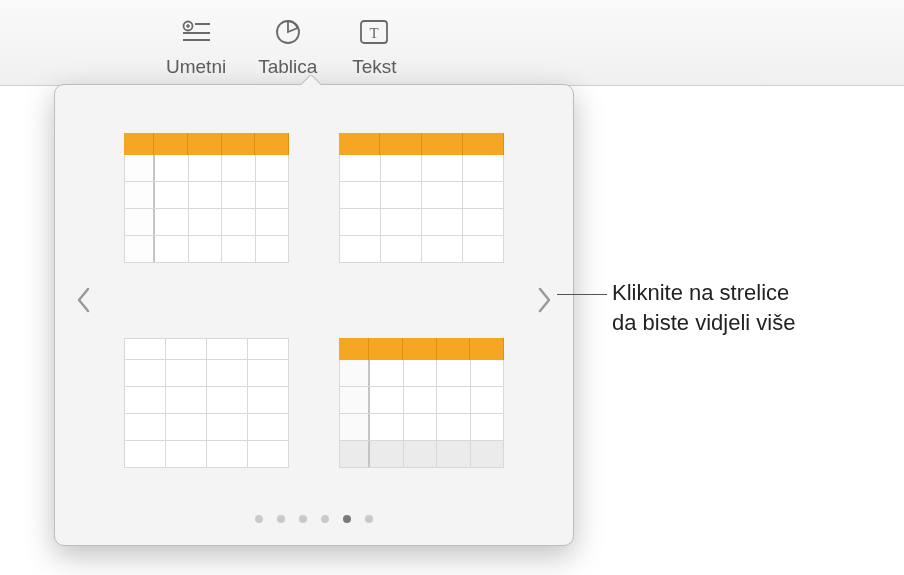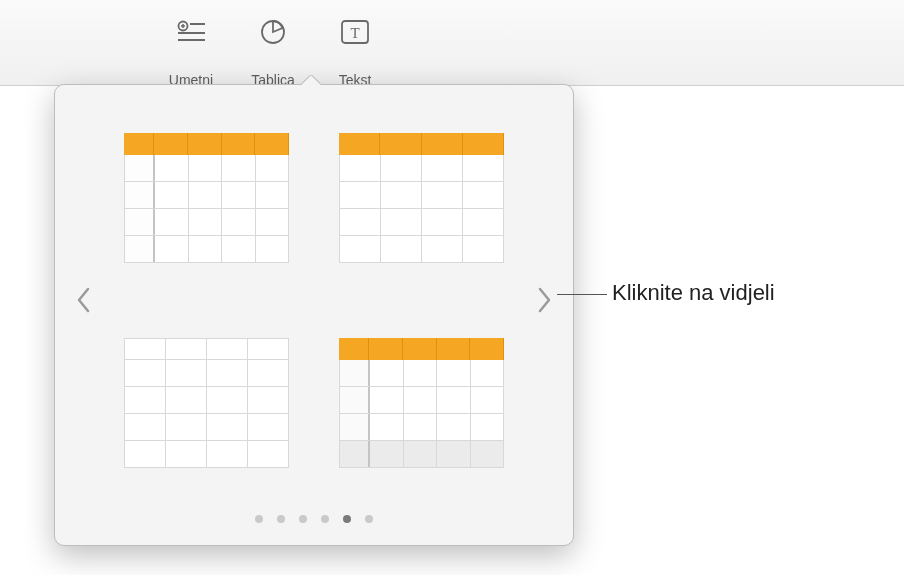--- a/index.html
+++ b/index.html
@@ -38,23 +38,23 @@
       border-radius: 6px;
     }
     .toolbar-icon-box {
       width: 50px;
       height: 40px;
       display: flex;
       align-items: center;
       justify-content: center;
     }
     .toolbar-label {
-      font-size: 14px;
+      font-size: 19px;
       color: #5e5e5e;
-      margin-top: 20px;
+      margin-top: 4px;
     }
     .toolbar-spacer-left {
       width: 150px;
     }
     .popover {
       position: absolute;
       top: 84px;
       left: 54px;
       width: 520px;
       height: 462px;
@@ -441,15 +441,15 @@
       <div class="dot"></div>
       <div class="dot"></div>
       <div class="dot active"></div>
       <div class="dot"></div>
     </div>
   </div>
 </div>
 
 <div class="callout-line"></div>
 <div class="callout-text">
-  <span>Kliknite na vidjeli</span><br>
-  <br>
+  <span>Kliknite na strelice</span><br>
+  <span>da biste vidjeli više</span><br>
 </div>
 
 </body></html>

